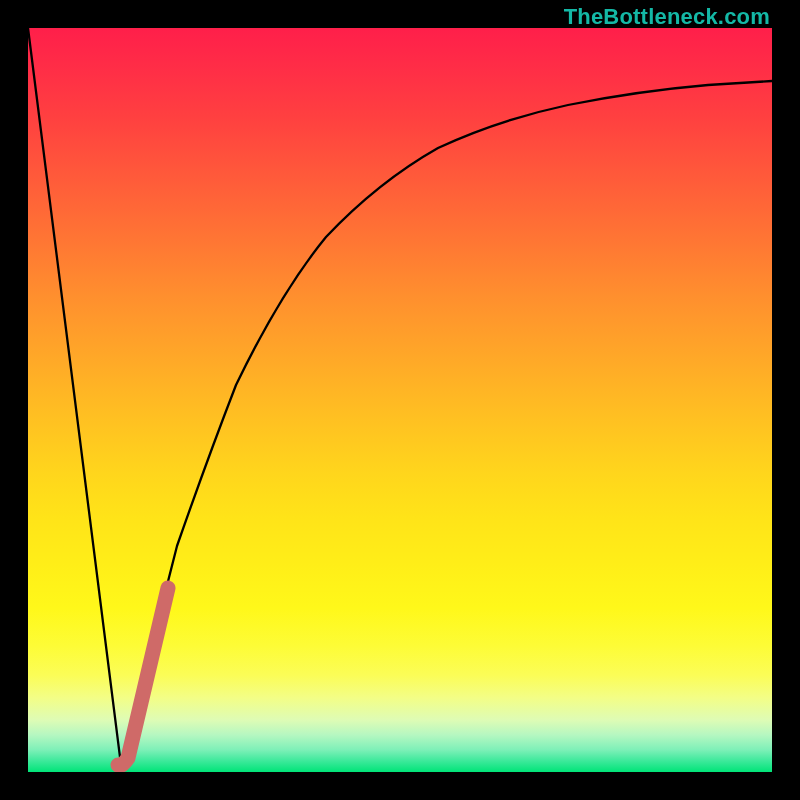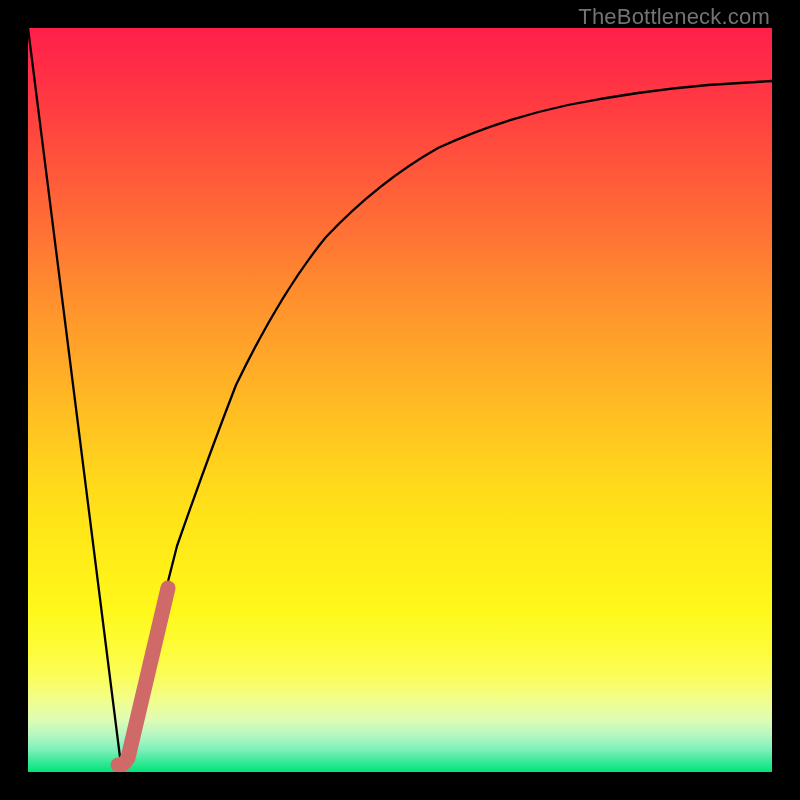--- a/index.html
+++ b/index.html
@@ -53,24 +53,24 @@
     );
   }
   svg.curves {
     position: absolute;
     inset: 0;
   }
   .attribution {
     position: absolute;
     top: 4px;
     right: 30px;
-    color: #737373;
+    color: #14b8a6;
     font-size: 22px;
     letter-spacing: 0.2px;
-    font-weight: 400;
+    font-weight: 700;
     margin-left: 12px;
   }
 </style>
 </head>
 <body>
 
 <div class="frame">
   <div class="plot">
     <div class="gradient"></div>
     <svg class="curves" viewBox="0 0 744 744" preserveAspectRatio="none">

